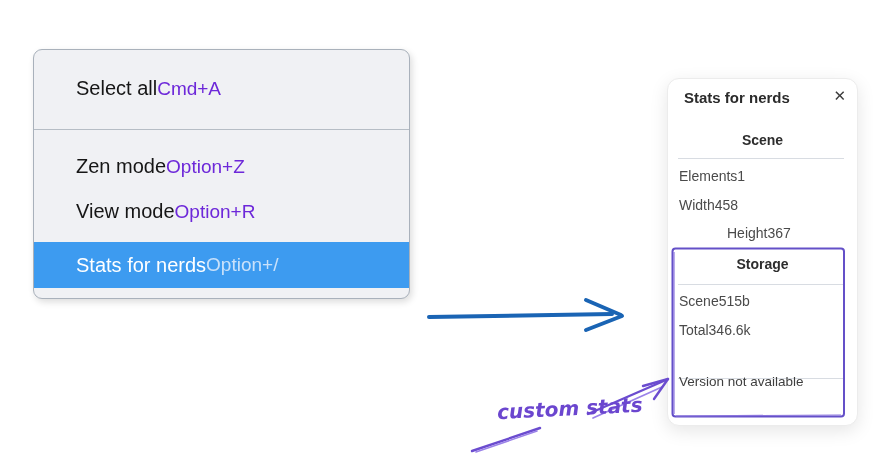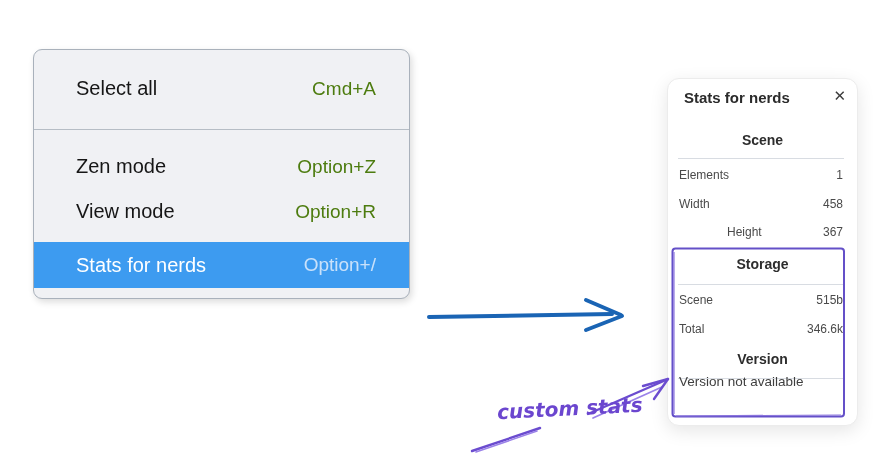--- a/index.html
+++ b/index.html
@@ -11,41 +11,41 @@
   
   .menu{
     position:absolute;left:33px;top:49px;width:377px;
     background:#f0f1f4;border:1px solid #a9b1bb;border-radius:9px;
     box-shadow:2px 3px 7px rgba(0,0,0,.14);
     font-size:20px;color:#161616;box-sizing:border-box;
   }
   .menu-section-top{padding:16px 0 18px;}
   .menu-section-bottom{padding:14px 0 10px;}
   .menu-item{
-    height:45px;display:flex;align-items:center;justify-content:space-between;
+    height:45px;display:flex;align-items:center;
     padding:0 33px 0 42px;cursor:default;
   }
-  .menu-item .shortcut{color:#4d7c0f;font-size:19px;}
+  .menu-item .shortcut{color:#6d28d9;font-size:19px;}
   .menu-item.highlight{
     background:var(--hl,#3d9bf0);color:#ffffff;height:46px;margin-top:8px;
   }
   .menu-item.highlight .shortcut{color:#c9e1fa;}
   .menu-divider{border:0;border-top:1px solid #b6bdc5;margin:0;}
 
   
   .panel{
     position:absolute;left:667px;top:78px;width:191px;height:348px;
     background:#ffffff;border:1px solid #ececec;border-radius:12px;
     box-shadow:0 5px 18px rgba(0,0,0,.10);box-sizing:border-box;color:#454545;
   }
   .p-title{position:absolute;left:16px;top:10px;font-size:15px;font-weight:700;color:#2b2b2b;}
   .p-close{position:absolute;right:11px;top:9px;font-size:15px;color:#3c3c3c;cursor:pointer;line-height:1;}
   .p-sec-h{position:absolute;left:0;width:100%;text-align:center;font-size:14px;font-weight:700;color:#2d2d2d;}
   .p-div{position:absolute;left:10px;right:13px;height:1px;background:#d8dce2;}
-  .p-row{position:absolute;left:11px;right:14px;display:flex;justify-content:space-between;font-size:12px;color:#4a4a4a;}
+  .p-row{position:absolute;left:11px;right:14px;display:flex;justify-content:flex-start;font-size:14px;color:#4a4a4a;}
   .p-note{position:absolute;left:11px;right:10px;font-size:13.5px;color:#3f3f3f;white-space:nowrap;}
 
   
   .h-scene{top:53px;}   .d-scene{top:79px;}
   .r-elements{top:89px;}.r-width{top:118px;}.r-height{top:146px;margin-left:48px;}
   .h-storage{top:177px;}.d-storage{top:205px;}
   .r-scene{top:214px;}  .r-total{top:243px;}
   .h-version{top:272px;}.d-version{top:299px;}
   .r-note{top:295px;}
 
@@ -109,21 +109,20 @@
     <div class="p-div d-storage"></div>
     <div class="p-row r-scene">
       <span>Scene</span>
       <span>515b</span>
     </div>
     <div class="p-row r-total">
       <span>Total</span>
       <span>346.6k</span>
     </div>
 
-    <div class="p-sec-h h-version">Version</div>
     <div class="p-div d-version"></div>
     <div class="p-note r-note">Version not available</div>
   </div>
 
   <svg class="overlay" viewBox="0 0 873 461">
 
     <g stroke="#1a64b4" stroke-width="4" fill="none" stroke-linecap="round">
       <path d="M429,317 L612,314"></path>
       <path d="M586,300 L621,315"></path>
       <path d="M586,330 L622,316"></path>

